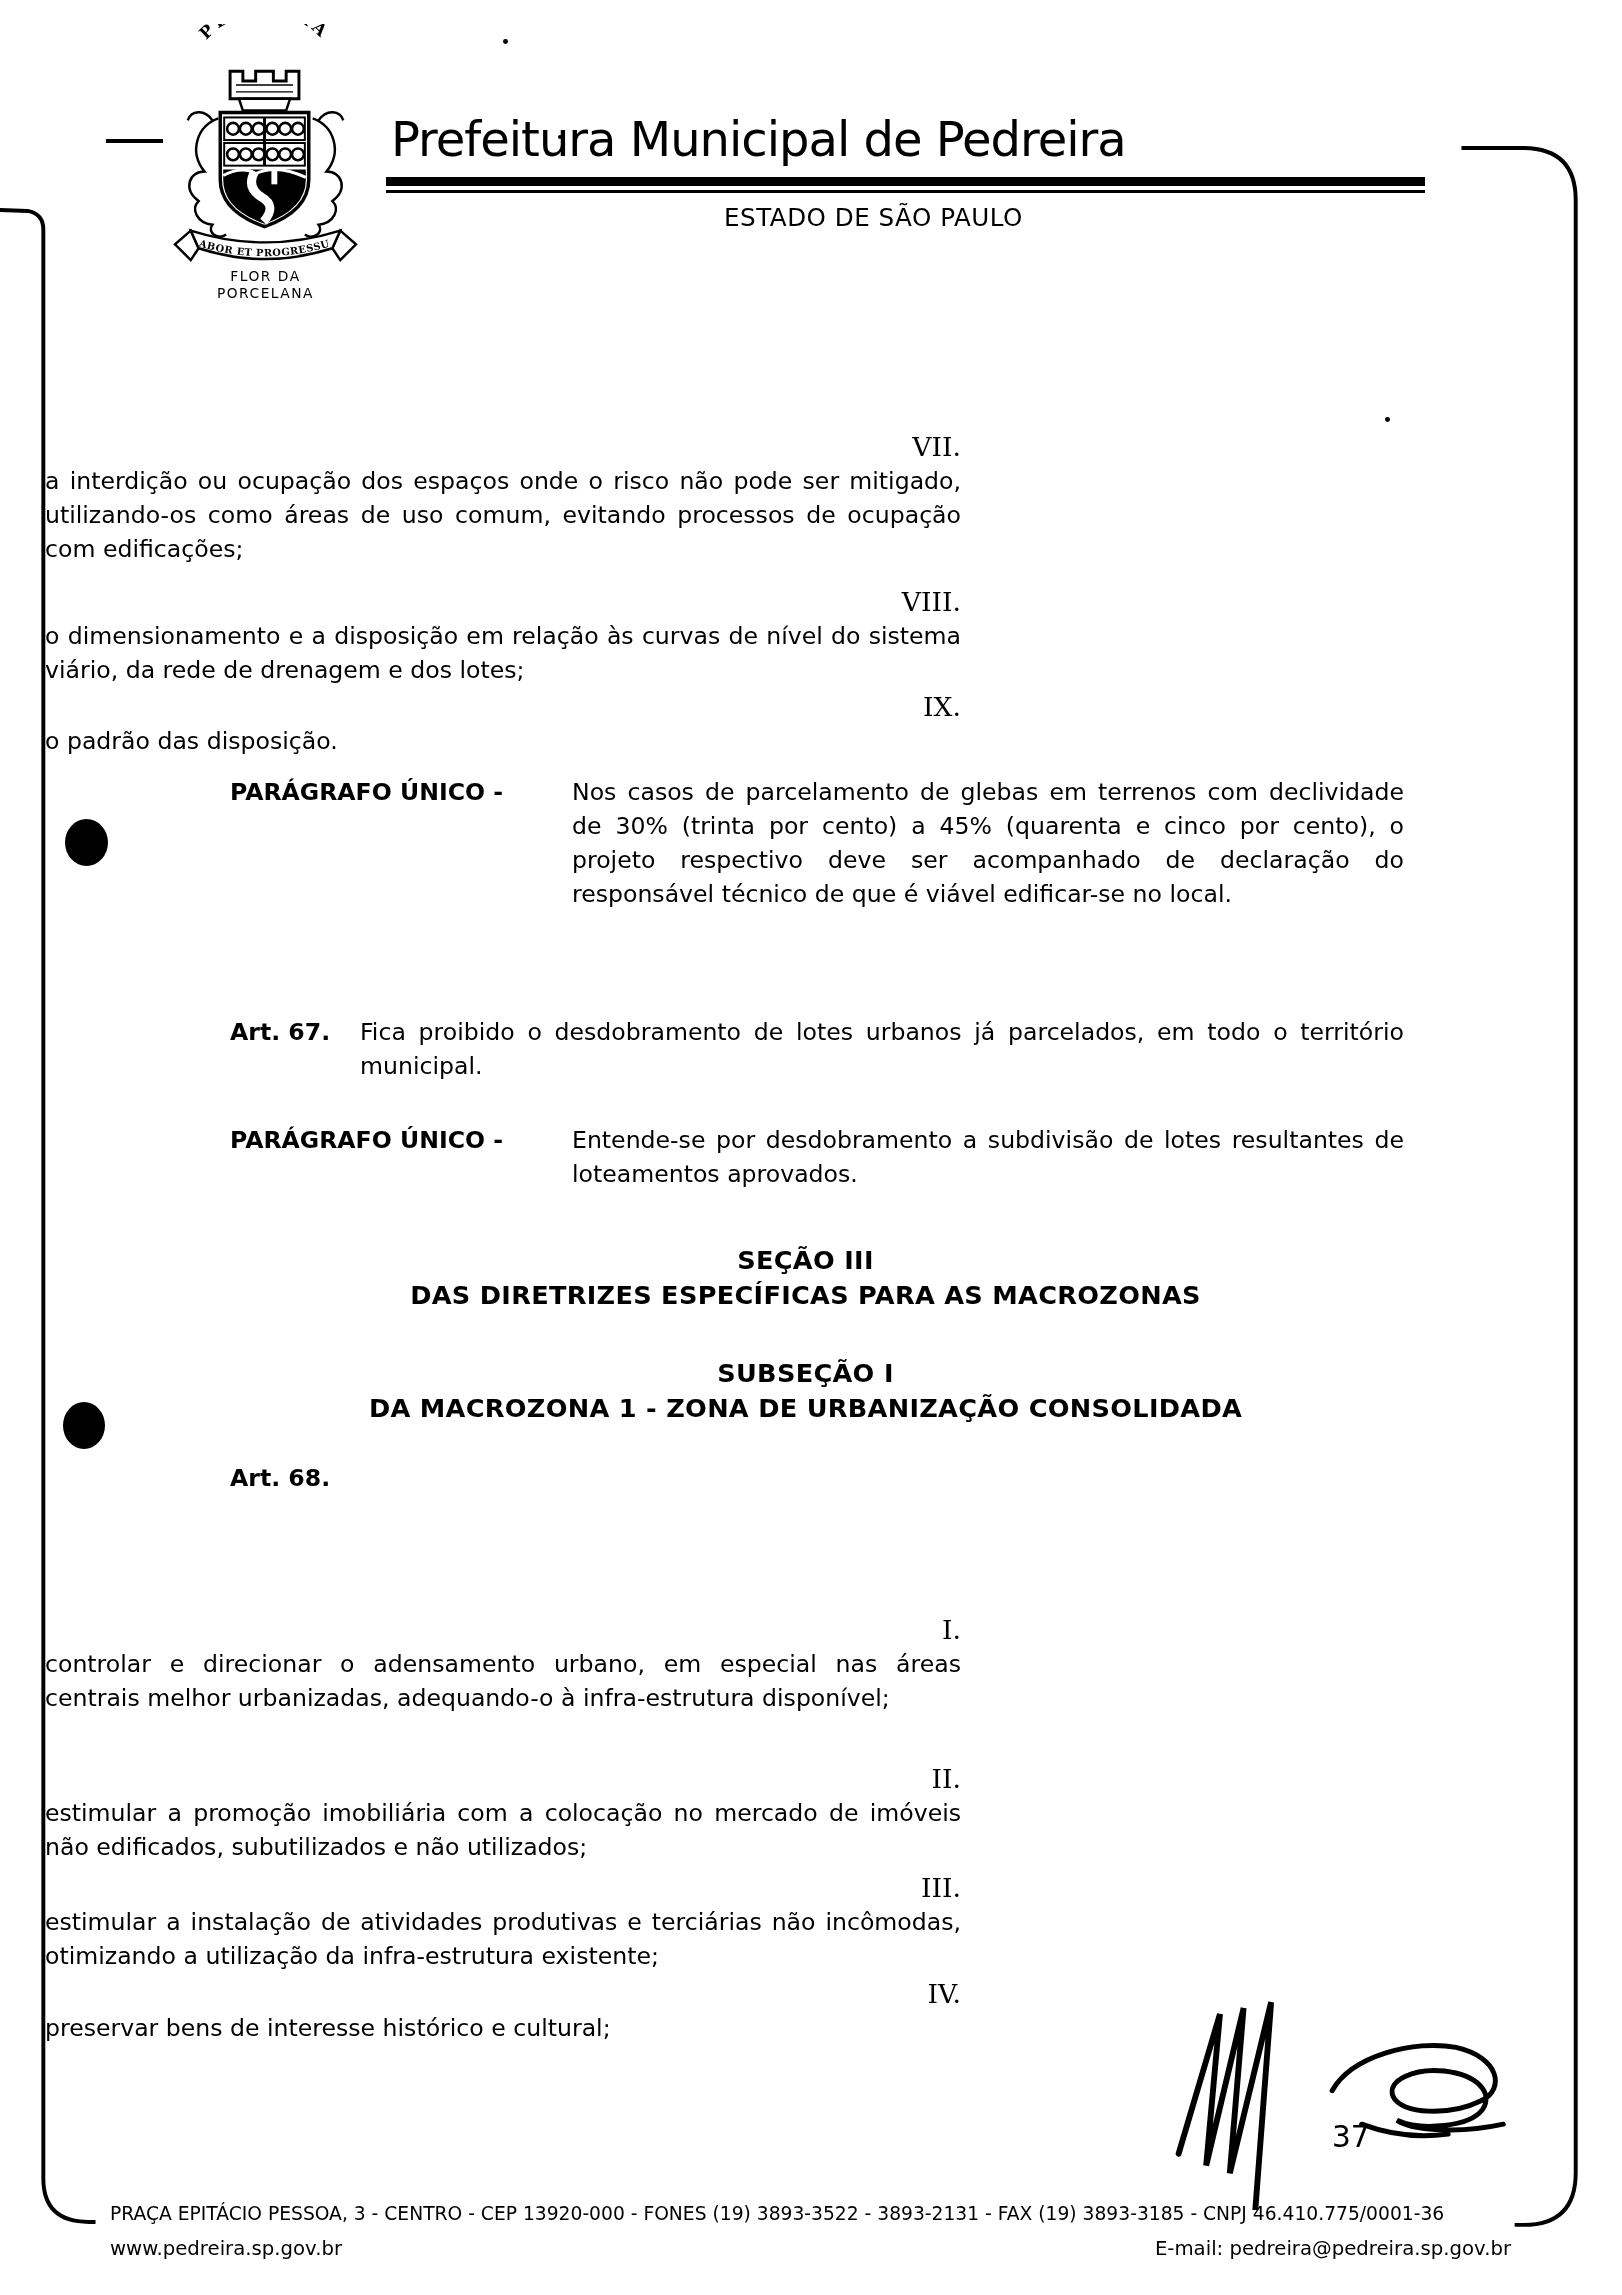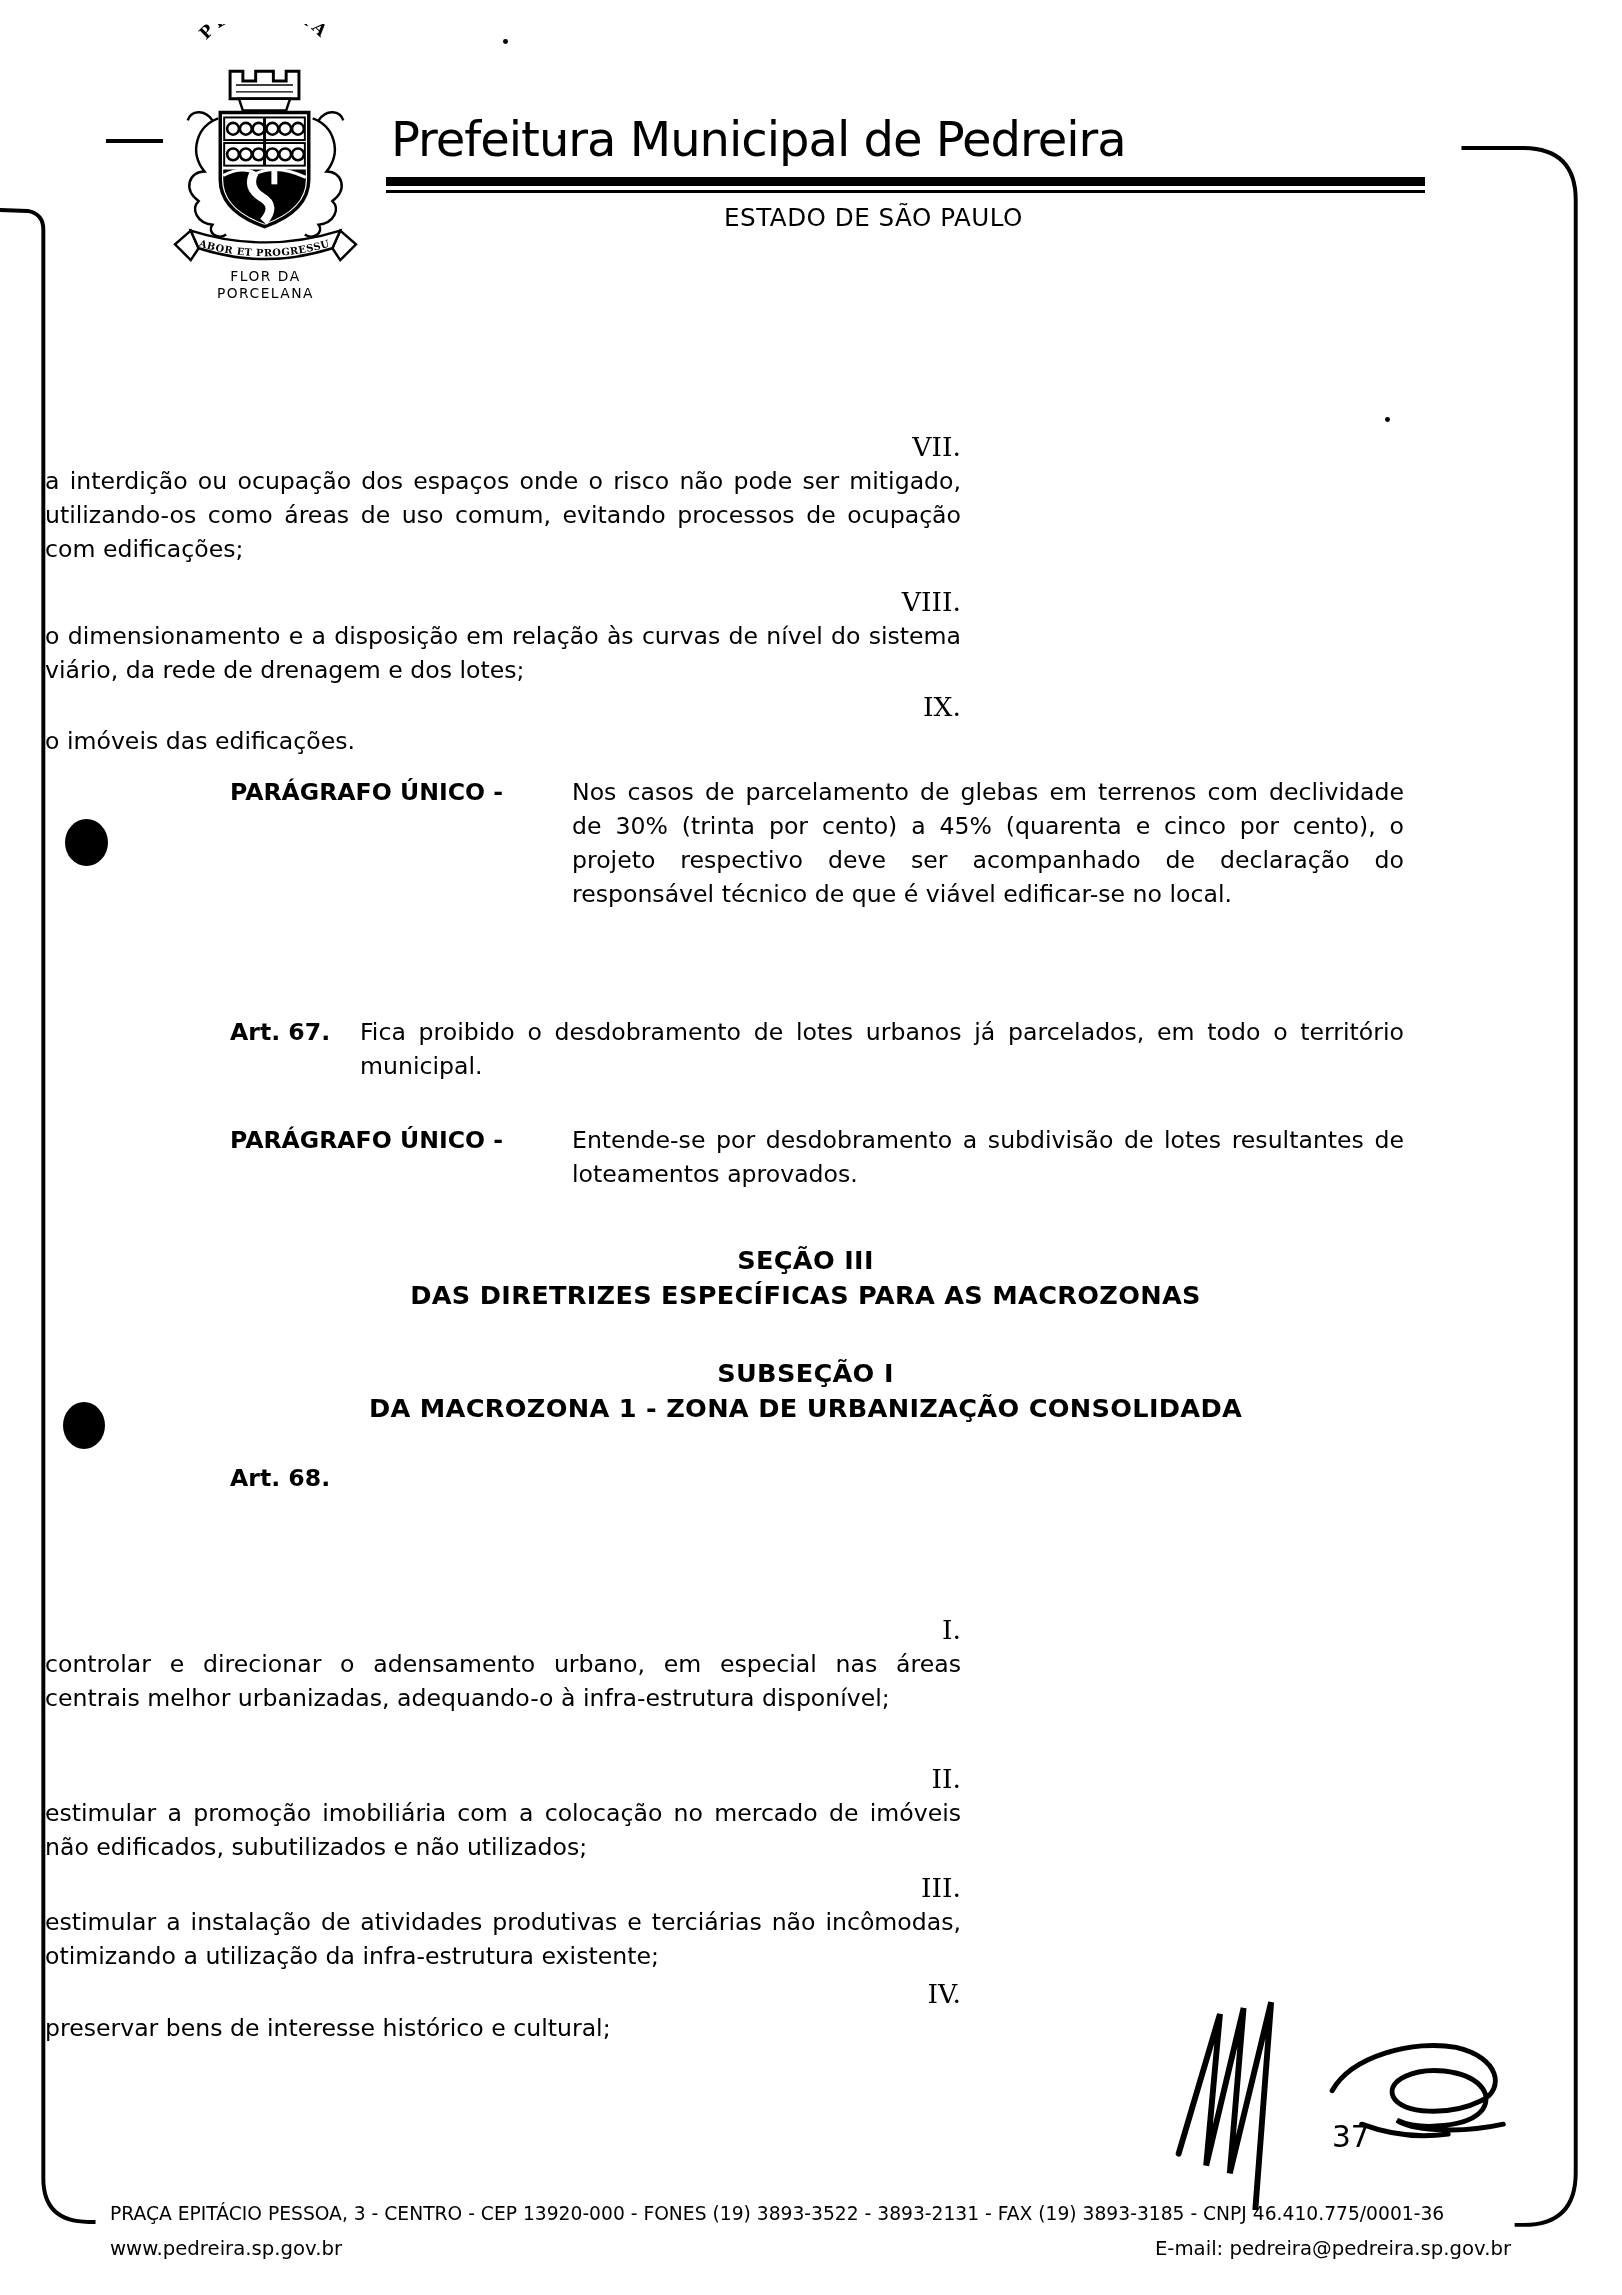--- a/index.html
+++ b/index.html
@@ -139,21 +139,21 @@
   <div class="roman-row" style="top:430px;">
     <div class="rnum">VII.</div>
     <div class="rtext">a interdição ou ocupação dos espaços onde o risco não pode ser mitigado, utilizando-os como áreas de uso comum, evitando processos de ocupação com edificações;</div>
   </div>
   <div class="roman-row" style="top:585px;">
     <div class="rnum">VIII.</div>
     <div class="rtext">o dimensionamento e a disposição em relação às curvas de nível do sistema viário, da rede de drenagem e dos lotes;</div>
   </div>
   <div class="roman-row" style="top:690px;">
     <div class="rnum">IX.</div>
-    <div class="rtext">o imóveis das edificações.</div>
+    <div class="rtext">o padrão das disposição.</div>
   </div>
 
   <div class="label-row" style="top:775px;">
     <div class="pu-label">PARÁGRAFO ÚNICO -</div>
     <div class="pu-text">Nos casos de parcelamento de glebas em terrenos com declividade de 30% (trinta por cento) a 45% (quarenta e cinco por cento), o projeto respectivo deve ser acompanhado de declaração do responsável técnico de que é viável edificar-se no local.</div>
   </div>
 
   <div class="label-row" style="top:1015px;">
     <div class="art-label">Art. 67.</div>
     <div class="art-text">Fica proibido o desdobramento de lotes urbanos já parcelados, em todo o território municipal.</div>

